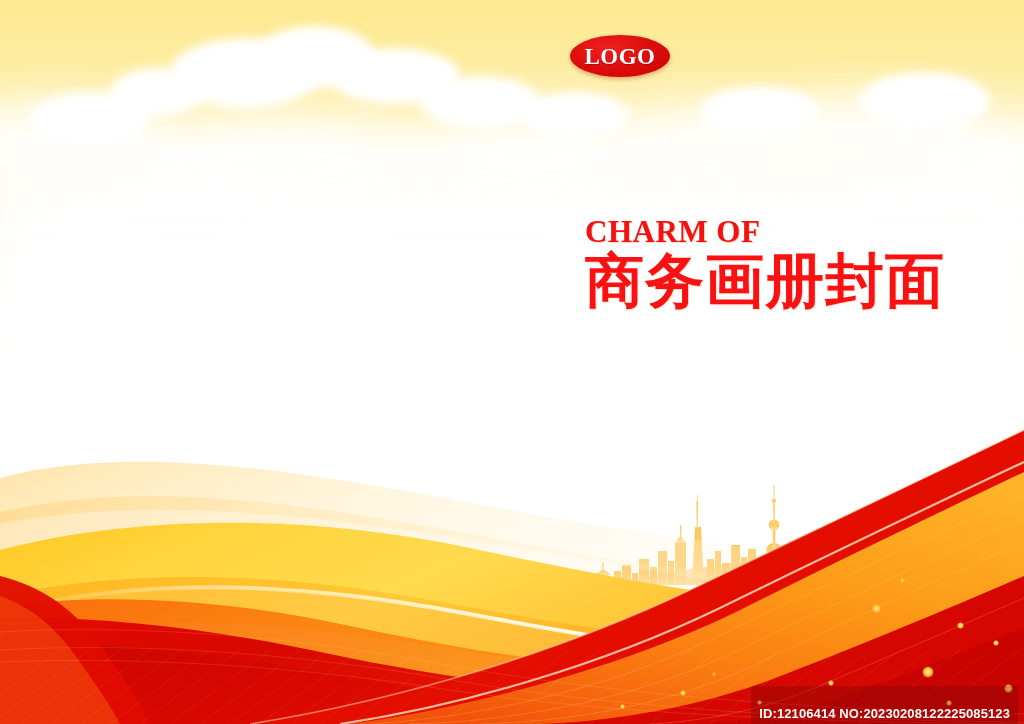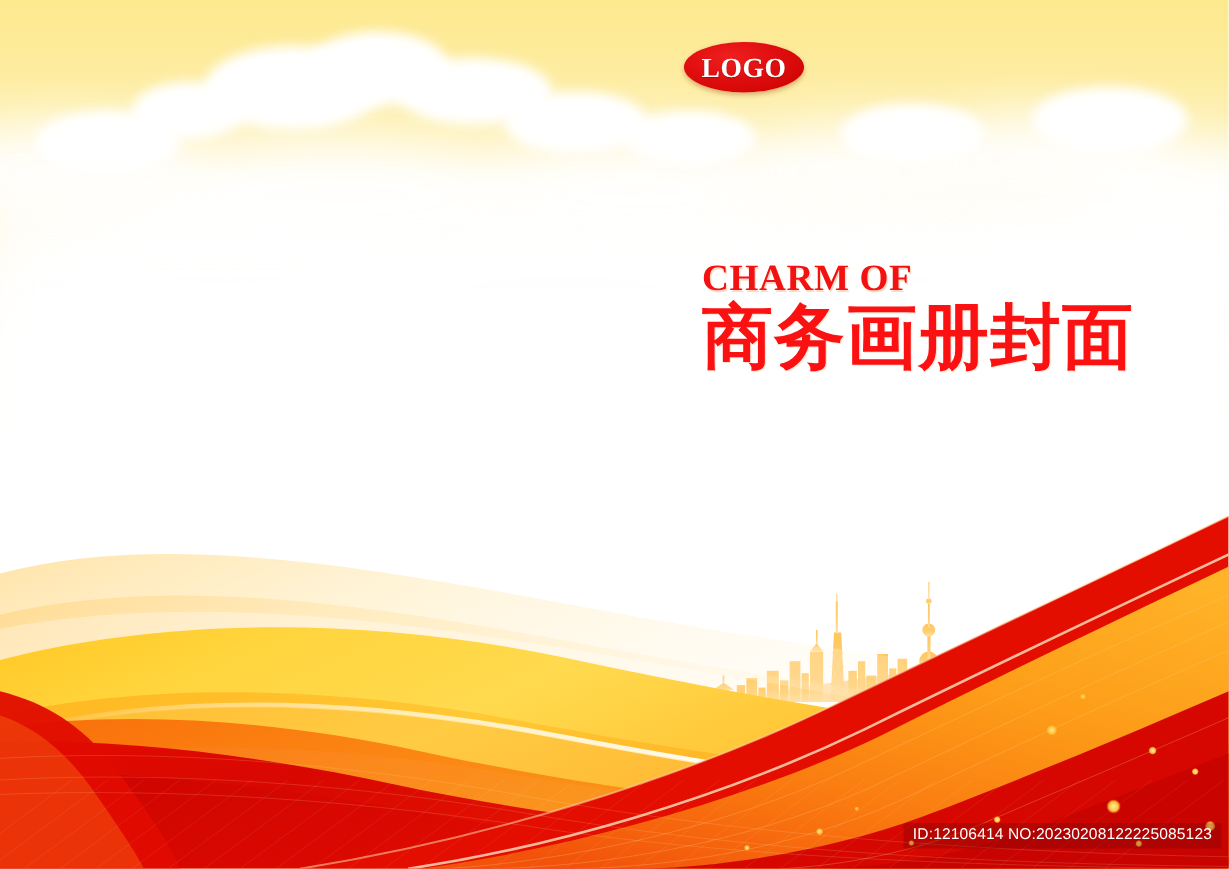--- a/index.html
+++ b/index.html
@@ -125,22 +125,23 @@
   #wm-url{
     color:#ffffff;
     font-family:"Liberation Sans","DejaVu Sans",sans-serif;
     font-size:19px;font-weight:700;font-style:italic;
     letter-spacing:.2px;line-height:1;
     text-shadow:0 1px 2px rgba(120,0,0,.5);
   }
   #footer-right{
     position:absolute;right:6px;top:686px;
     background:rgba(120,6,6,.34);
-    padding:0 8px 3px;
+    padding:18px 8px 3px;
     border-radius:1px;
+    font-weight:bold;
   }
   #id-text{
     color:#ffffff;
     font-family:"Liberation Sans","DejaVu Sans",sans-serif;
     font-size:13px;letter-spacing:.1px;line-height:1.25;
     white-space:nowrap;
   }
 </style>
 </head>
 <body>

